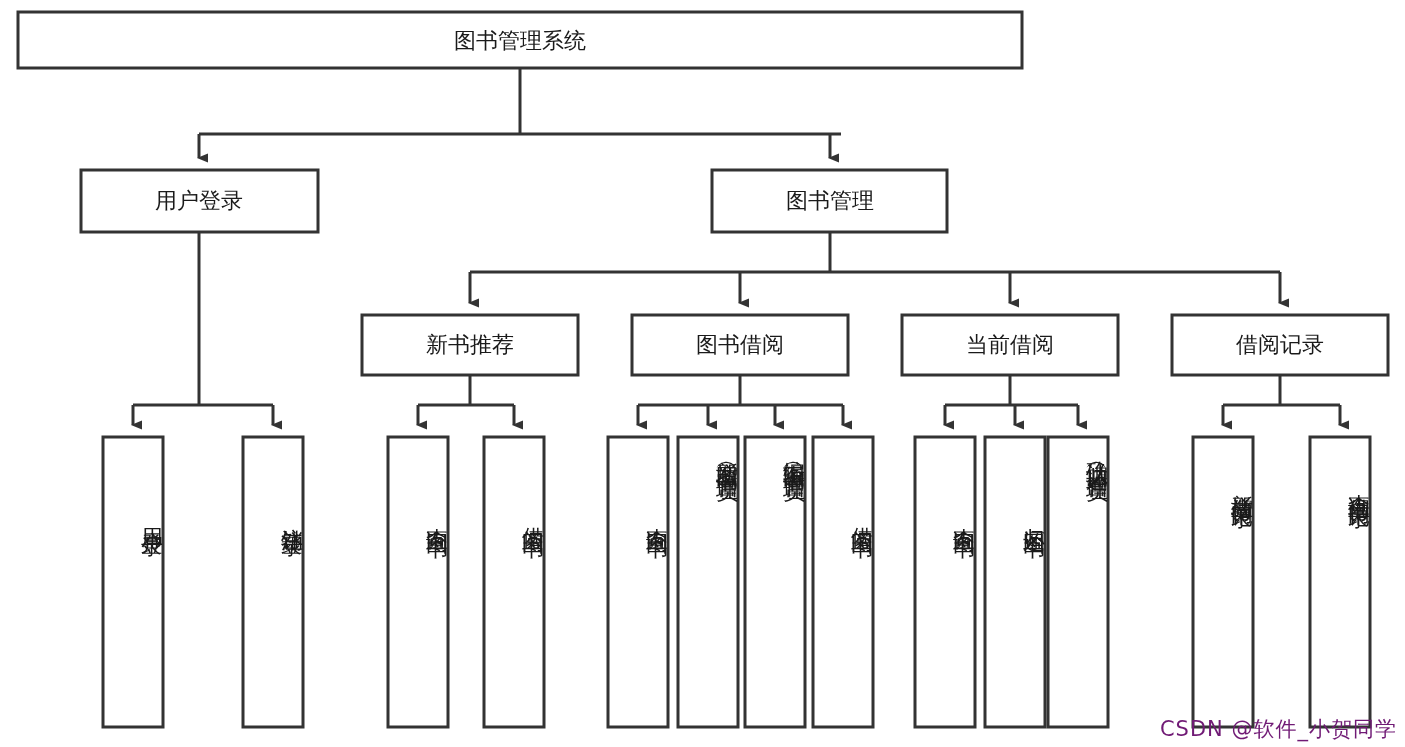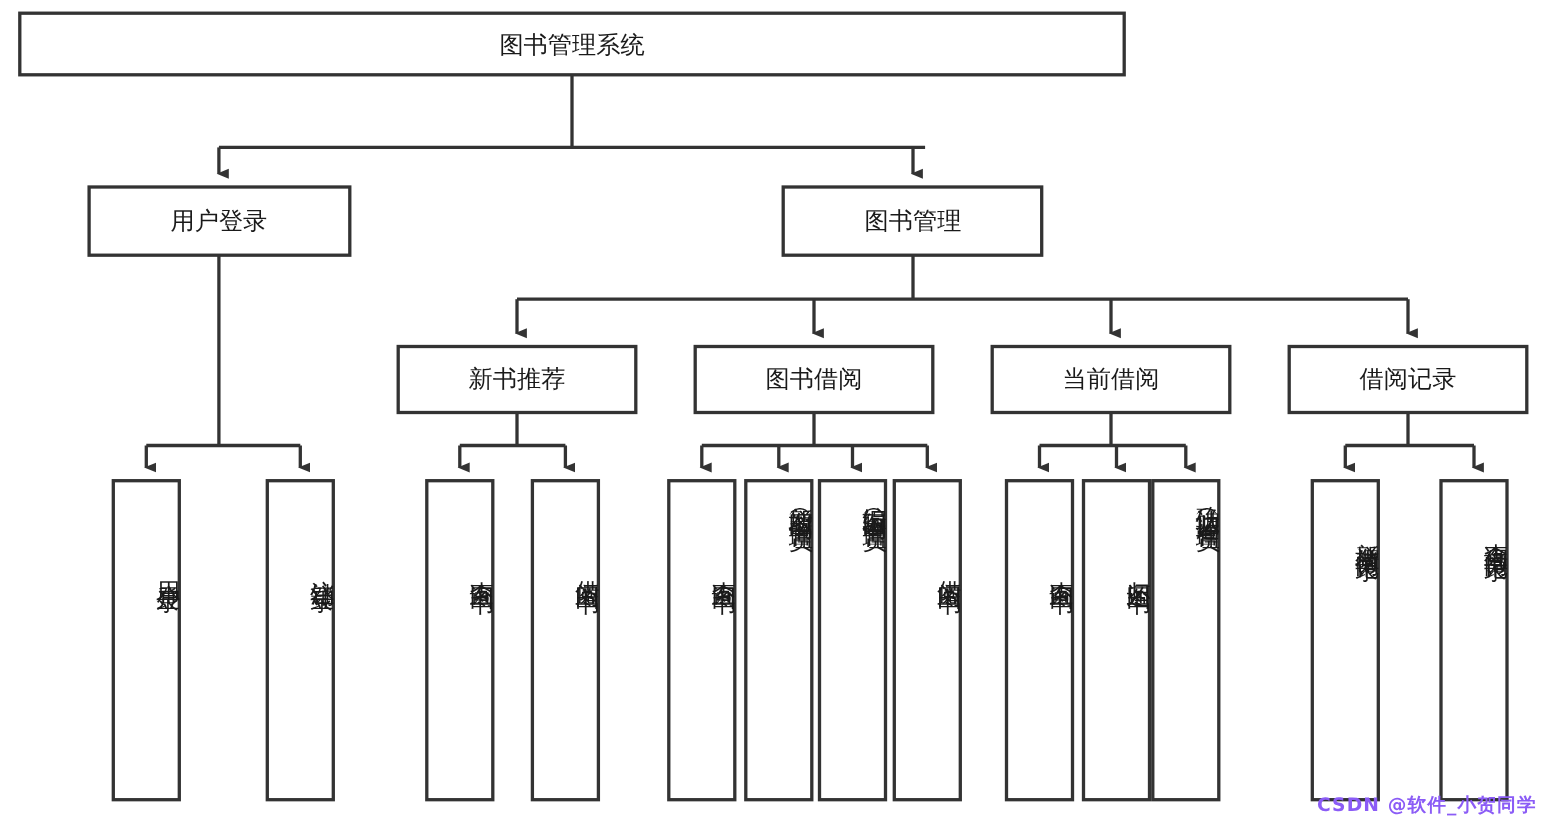--- a/index.html
+++ b/index.html
@@ -54,25 +54,24 @@
     line-height: 1;
     text-align: start;
     white-space: nowrap;
     pointer-events: none;
   }
   .watermark {
     position: absolute;
     right: 8px;
     bottom: 4px;
     font-family: "DejaVu Sans", "Liberation Sans", sans-serif;
-    font-size: 17px;
-    color: #8b5cf6;
+    font-size: 21px;
+    color: #701a75;
     letter-spacing: 1px;
     white-space: nowrap;
-    font-weight: bold;
   }
 </style>
 </head>
 <body>
 
 <div id="diagram-root">
 
   <svg class="flow" viewBox="0 0 1405 747">
     <defs>
       <marker id="arrowhead" markerWidth="12" markerHeight="12" refX="5" refY="9" orient="auto" markerUnits="userSpaceOnUse">

